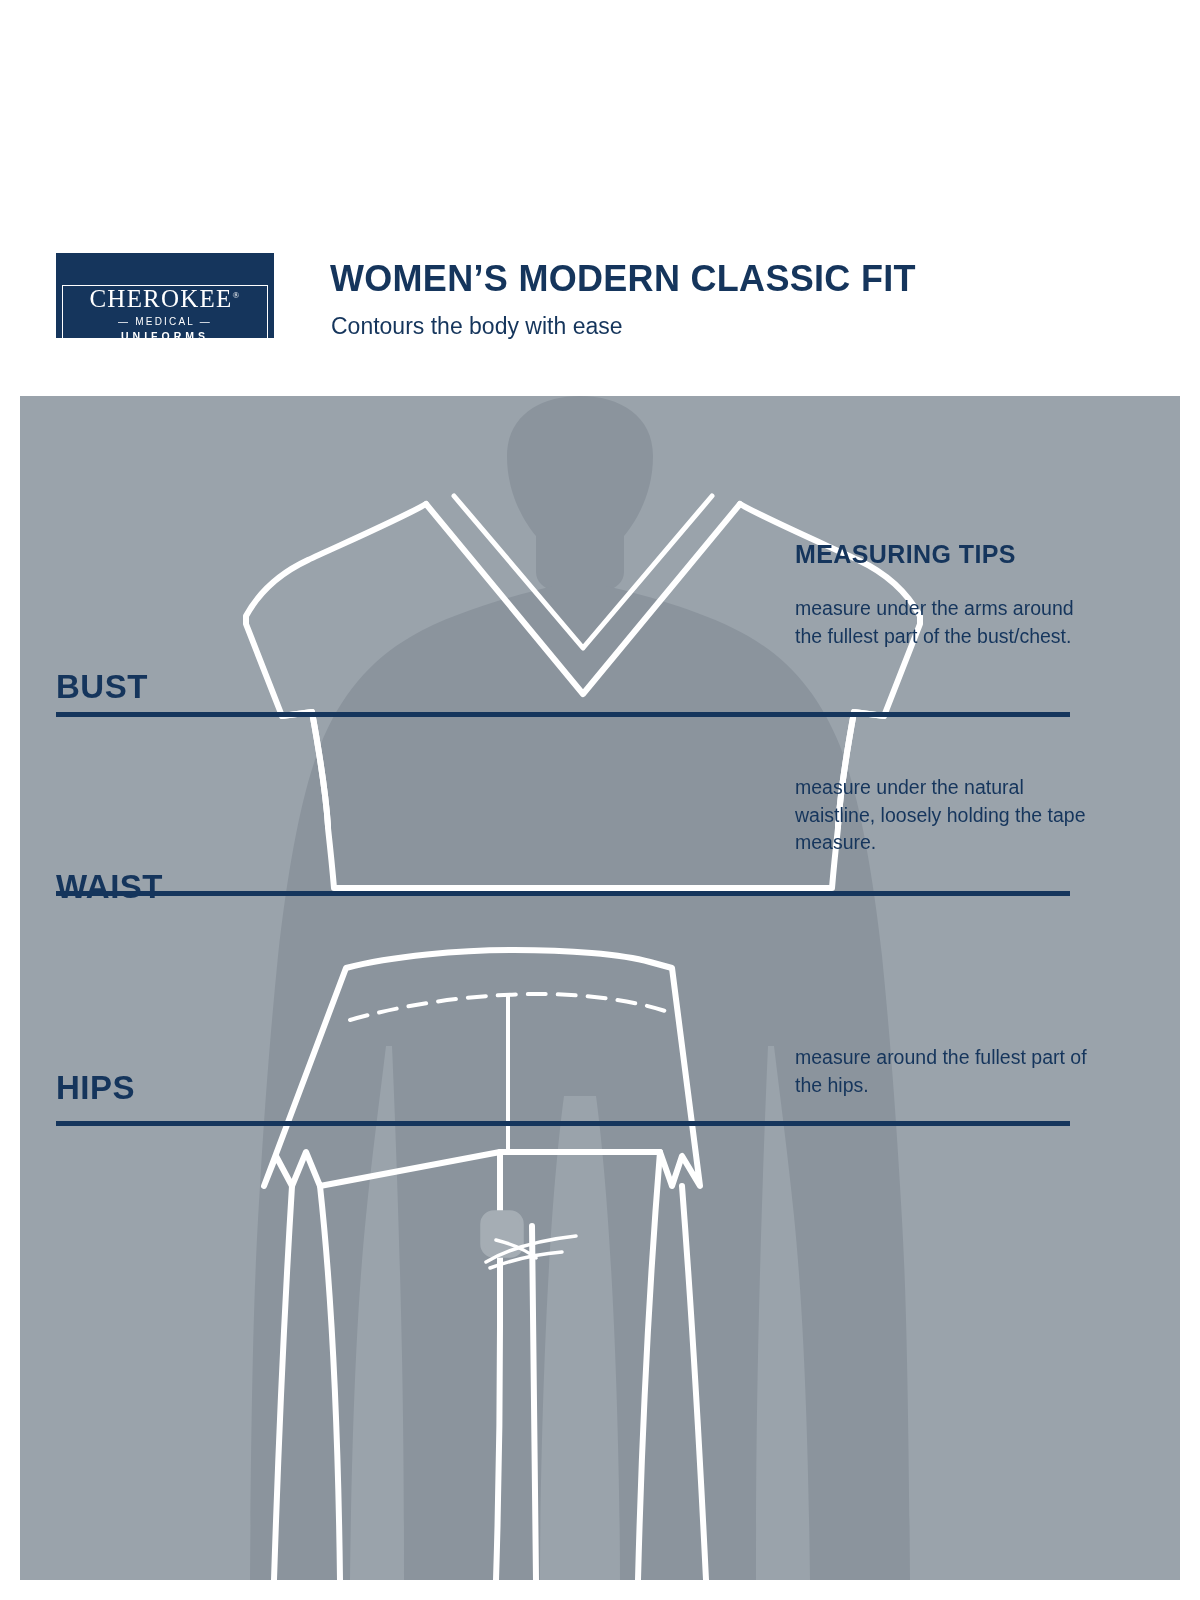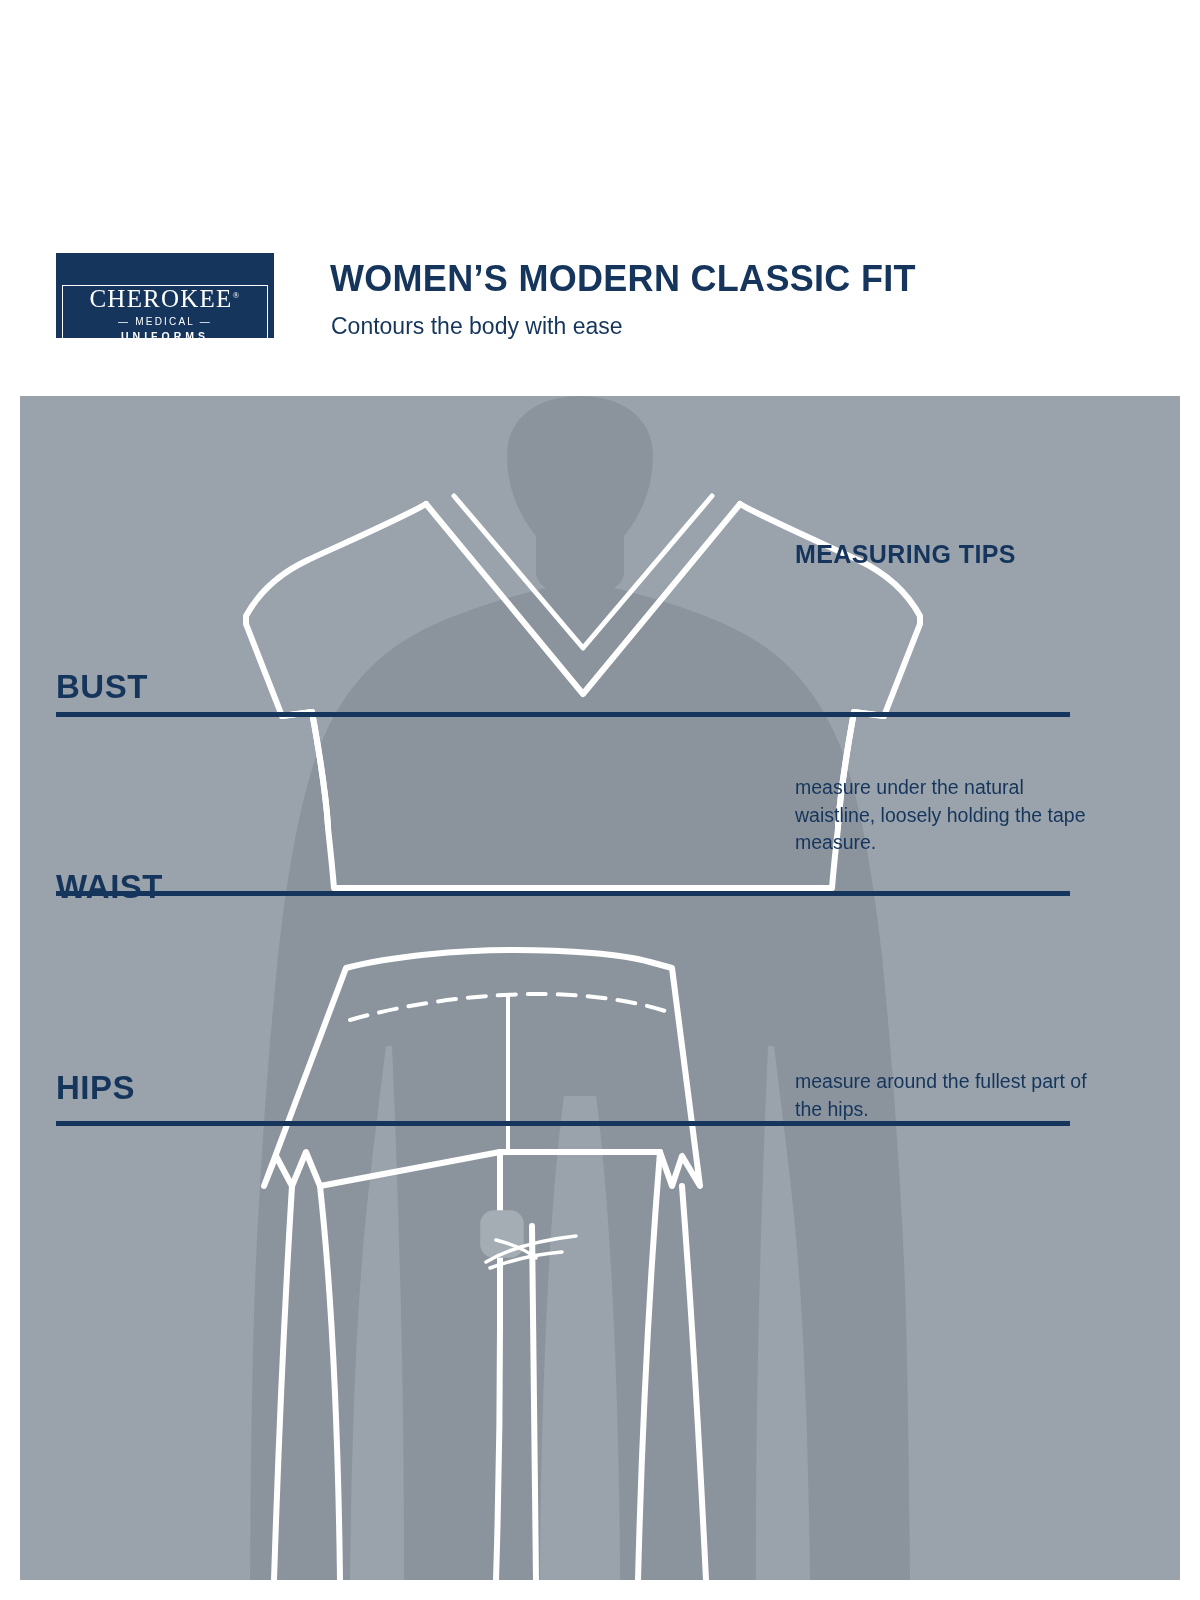--- a/index.html
+++ b/index.html
@@ -158,21 +158,21 @@
   .tip-text {
     position: absolute;
     left: 775px;
     color: #15355c;
     font-size: 19.5px;
     line-height: 1.42;
     width: 310px;
   }
   #tip-bust  { top: 199px; }
   #tip-waist { top: 378px; }
-  #tip-hips  { top: 648px; margin-top: 24px; }
+  #tip-hips  { top: 648px; }
 </style>
 </head>
 <body>
 
 <div id="page">
 
   <div id="header">
 
     <div id="logo-box">
       <div id="logo-inner">
@@ -307,17 +307,18 @@
 
     <div class="measure-line" id="line-bust"></div>
     <div class="measure-line" id="line-waist"></div>
     <div class="measure-line" id="line-hips"></div>
 
     <div class="measure-label" id="label-bust">BUST</div>
     <div class="measure-label" id="label-waist">WAIST</div>
     <div class="measure-label" id="label-hips">HIPS</div>
 
     <div id="tips-title">MEASURING TIPS</div>
+    <div class="tip-text" id="tip-bust">measure under the arms around the fullest part of the bust/chest.</div>
     <div class="tip-text" id="tip-waist">measure under the natural waistline, loosely holding the tape measure.</div>
     <div class="tip-text" id="tip-hips">measure around the fullest part of the hips.</div>
 
   </div>
 </div>
 
 </body></html>

